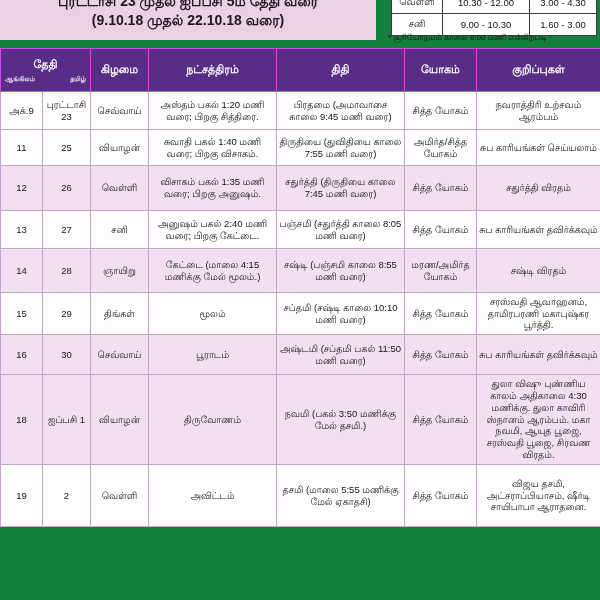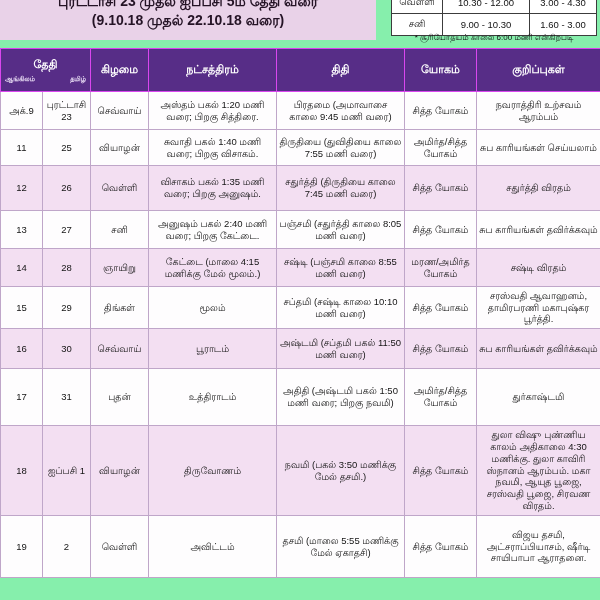--- a/index.html
+++ b/index.html
@@ -1,30 +1,30 @@
 <!DOCTYPE html>
 <html><head>
 <meta charset="utf-8">
 <style>
   html,body{margin:0;padding:0;background:#fff;}
   body{font-family:"Liberation Sans","DejaVu Sans",sans-serif;}
-  #page{position:relative;width:600px;height:600px;overflow:hidden;background:#86efac;}
+  #page{position:relative;width:600px;height:600px;overflow:hidden;background:#15803d;}
 
   
   #banner{position:absolute;left:0;top:-18px;width:376px;height:58px;background:#e9d2e8;
           display:flex;flex-direction:column;justify-content:center;align-items:center;gap:1px;}
   #banner div{font-weight:bold;font-size:14px;color:#241325;white-space:nowrap;}
 
   
   #timings{position:absolute;left:391px;top:-9px;border-collapse:collapse;background:#fff;}
   #timings td{border:1px solid #3c3c3c;font-size:9.5px;text-align:center;color:#111;padding:0;}
   #timings td.day{width:50px;height:21px;}
   #timings td.t1{width:86px;}
   #timings td.t2{width:66px;}
-  #footnote{position:absolute;left:388px;top:33px;width:212px;font-size:8px;color:#111;text-align:center;white-space:nowrap;}
+  #footnote{position:absolute;left:388px;top:33px;width:212px;font-size:8px;color:#111;white-space:nowrap;}
 
   
   #cal{position:absolute;left:0;top:48px;width:600px;border-collapse:collapse;table-layout:fixed;}
   #cal th{background:#572d87;color:#ffffff;font-size:11px;font-weight:bold;
           border:1px solid #d946ef;vertical-align:middle;padding:2px 1px;height:38px;position:relative;}
   #cal th .sublbls{display:flex;justify-content:space-between;font-size:6.5px;font-weight:bold;
           color:#e9ddf5;padding:0 3px;margin-top:3px;}
   #cal td{border:1px solid #bfa6c9;font-size:9.5px;line-height:1.25;text-align:center;
           vertical-align:middle;color:#141414;padding:1px 2px;background:#fefdfe;
           overflow:hidden;word-wrap:break-word;}
@@ -112,21 +112,21 @@
         </tr>
         <tr style="height: 38px;">
           <td>13</td>
           <td>27</td>
           <td>சனி</td>
           <td>அனுஷம் பகல் 2:40 மணி வரை; பிறகு கேட்டை.</td>
           <td>பஞ்சமி (சதுர்த்தி காலை 8:05 மணி வரை)</td>
           <td>சித்த யோகம்</td>
           <td>சுப காரியங்கள் தவிர்க்கவும்</td>
         </tr>
-        <tr class="alt" style="height: 38px;">
+        <tr class="alt" style="height: 44px;">
           <td>14</td>
           <td>28</td>
           <td>ஞாயிறு</td>
           <td>கேட்டை (மாலை 4:15 மணிக்கு மேல் மூலம்.)</td>
           <td>சஷ்டி (பஞ்சமி காலை 8:55 மணி வரை)</td>
           <td>மரண/அமிர்த யோகம்</td>
           <td>சஷ்டி விரதம்</td>
         </tr>
         <tr style="height: 42px;">
           <td>15</td>
@@ -139,29 +139,20 @@
         </tr>
         <tr class="alt" style="height: 40px;">
           <td>16</td>
           <td>30</td>
           <td>செவ்வாய்</td>
           <td>பூராடம்</td>
           <td>அஷ்டமி (சப்தமி பகல் 11:50 மணி வரை)</td>
           <td>சித்த யோகம்</td>
           <td>சுப காரியங்கள் தவிர்க்கவும்</td>
         </tr>
-        <tr style="height: 57px;">
-          <td>17</td>
-          <td>31</td>
-          <td>புதன்</td>
-          <td>உத்திராடம்</td>
-          <td>அதிதி (அஷ்டமி பகல் 1:50 மணி வரை; பிறகு நவமி)</td>
-          <td>அமிர்த/சித்த யோகம்</td>
-          <td>துர்காஷ்டமி</td>
-        </tr>
         <tr class="alt" style="height: 90px;">
           <td>18</td>
           <td>ஐப்பசி 1</td>
           <td>வியாழன்</td>
           <td>திருவோணம்</td>
           <td>நவமி (பகல் 3:50 மணிக்கு மேல் தசமி.)</td>
           <td>சித்த யோகம்</td>
           <td>துலா விஷு புண்ணிய காலம் அதிகாலை 4:30 மணிக்கு. துலா காவிரி ஸ்நானம் ஆரம்பம். மகா நவமி, ஆயுத பூஜை, சரஸ்வதி பூஜை, சிரவண விரதம்.</td>
         </tr>
         <tr style="height: 62px;">

